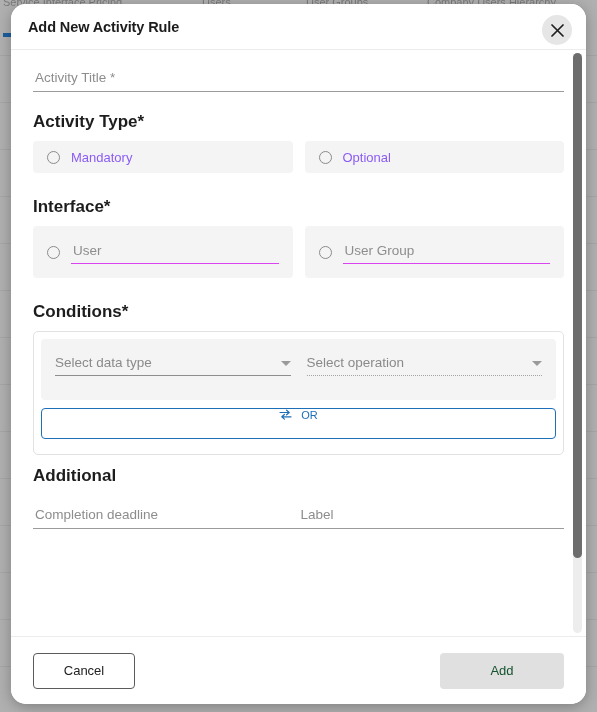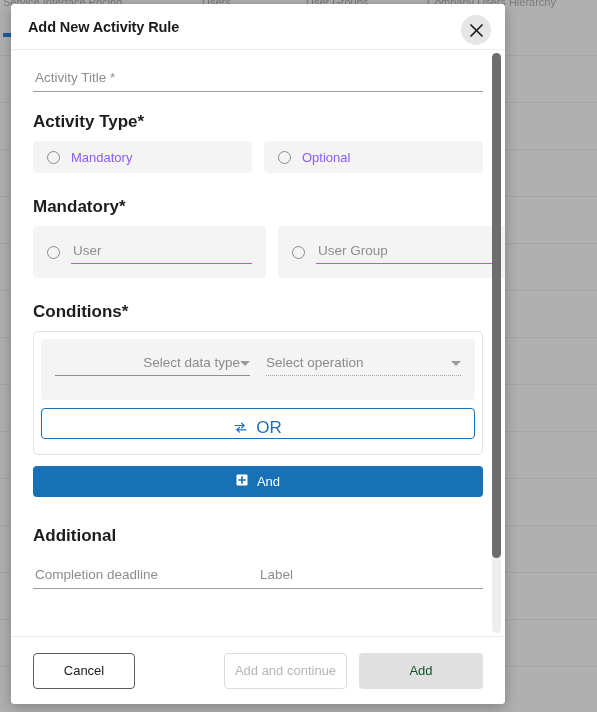--- a/index.html
+++ b/index.html
@@ -48,24 +48,24 @@
     left: 3px; top: 33px;
     width: 9px; height: 4px;
     background: #1b5d9e;
   }
 
   
   #modal {
     position: absolute;
     left: 11px;
     top: 4px;
-    width: 494px;
+    width: 575px;
     height: 700px;
     background: #ffffff;
-    border-radius: 4px;
+    border-radius: 15px;
     box-shadow: 0 3px 14px rgba(0,0,0,0.28);
     display: flex;
     flex-direction: column;
     overflow: hidden;
   }
 
   
   #modal-header {
     position: relative;
     height: 45px;
@@ -212,21 +212,21 @@
     padding: 16px 14px 24px 14px;
     margin-bottom: 8px;
   }
   .select-wrap {
     flex: 1 1 0;
     position: relative;
     display: flex;
     align-items: flex-end;
     padding-bottom: 5px;
   }
-  .select-wrap.solid { border-bottom: 1px solid #8e8e8e; text-align: right; }
+  .select-wrap.solid { border-bottom: 1px solid #8e8e8e; }
   .select-wrap.dotted { border-bottom: 1px dotted #a5a5a5; }
   .select-text {
     font-size: 13.5px;
     color: #8a8a8a;
     flex: 1 1 auto;
   }
   .caret {
     width: 0; height: 0;
     border-left: 5px solid transparent;
     border-right: 5px solid transparent;
@@ -236,24 +236,24 @@
   }
 
   #or-button {
     width: 100%;
     height: 31px;
     background: #ffffff;
     border: 1px solid #1d6fb8;
     border-radius: 4px;
     color: #1d6fb8;
     font-family: "Liberation Sans", sans-serif;
-    font-size: 17px;
-    cursor: pointer;
-    display: flex;
-    align-items: flex-end;
+    font-size: 11px;
+    cursor: pointer;
+    display: flex;
+    align-items: flex-start;
     justify-content: center;
     gap: 9px;
   }
   #and-button {
     width: 100%;
     height: 31px;
     background: #1870b5;
     border: none;
     border-radius: 4px;
     color: #ffffff;
@@ -373,21 +373,21 @@
       <div class="choice-card simple">
         <span class="radio-dot"></span>
         <span class="choice-label">Mandatory</span>
       </div>
       <div class="choice-card simple">
         <span class="radio-dot"></span>
         <span class="choice-label">Optional</span>
       </div>
     </div>
 
-    <div class="section-label">Mandatory*</div>
+    <div class="section-label">Interface*</div>
     <div class="choice-row">
       <div class="choice-card with-input">
         <span class="radio-dot"></span>
         <input class="inline-input" type="text" placeholder="User" style="">
       </div>
       <div class="choice-card with-input">
         <span class="radio-dot"></span>
         <input class="inline-input" type="text" placeholder="User Group" style="">
       </div>
     </div>
@@ -408,40 +408,30 @@
         <span>
           <svg width="13" height="11" viewBox="0 0 13 11">
             <path d="M1 3.5 H10 M7.6 1.2 L10.2 3.5 L7.6 5.8" stroke="#1d6fb8" stroke-width="1.2" fill="none" stroke-linecap="round" stroke-linejoin="round"></path>
             <path d="M12 7.8 H3 M5.4 5.5 L2.8 7.8 L5.4 10.1" stroke="#1d6fb8" stroke-width="1.2" fill="none" stroke-linecap="round" stroke-linejoin="round"></path>
           </svg>
         </span>
         <span>OR</span>
       </button>
       <div style="height:8px"></div>
     </div>
-    <button id="and-button">
-      <span>
-        <svg width="12" height="12" viewBox="0 0 12 12">
-          <rect x="0.5" y="0.5" width="11" height="11" rx="1.2" fill="#ffffff"></rect>
-          <path d="M6 2.8 V9.2 M2.8 6 H9.2" stroke="#1870b5" stroke-width="1.6" stroke-linecap="round"></path>
-        </svg>
-      </span>
-      <span>And</span>
-    </button>
 
     <div class="section-label" id="additional-label">Additional</div>
     <div id="additional-row">
       <input class="underline-field" type="text" placeholder="Completion deadline" style="">
       <input class="underline-field" type="text" placeholder="Label" style="">
     </div>
 
     <div id="scroll-track"></div>
     <div id="scroll-thumb"></div>
   </div>
 
   <div id="modal-footer">
     <button id="cancel-button">Cancel</button>
     <div class="footer-spacer"></div>
-    <button id="add-continue-button">Add and continue</button>
     <button id="add-button">Add</button>
   </div>
 
 </div>
 
 </body></html>

